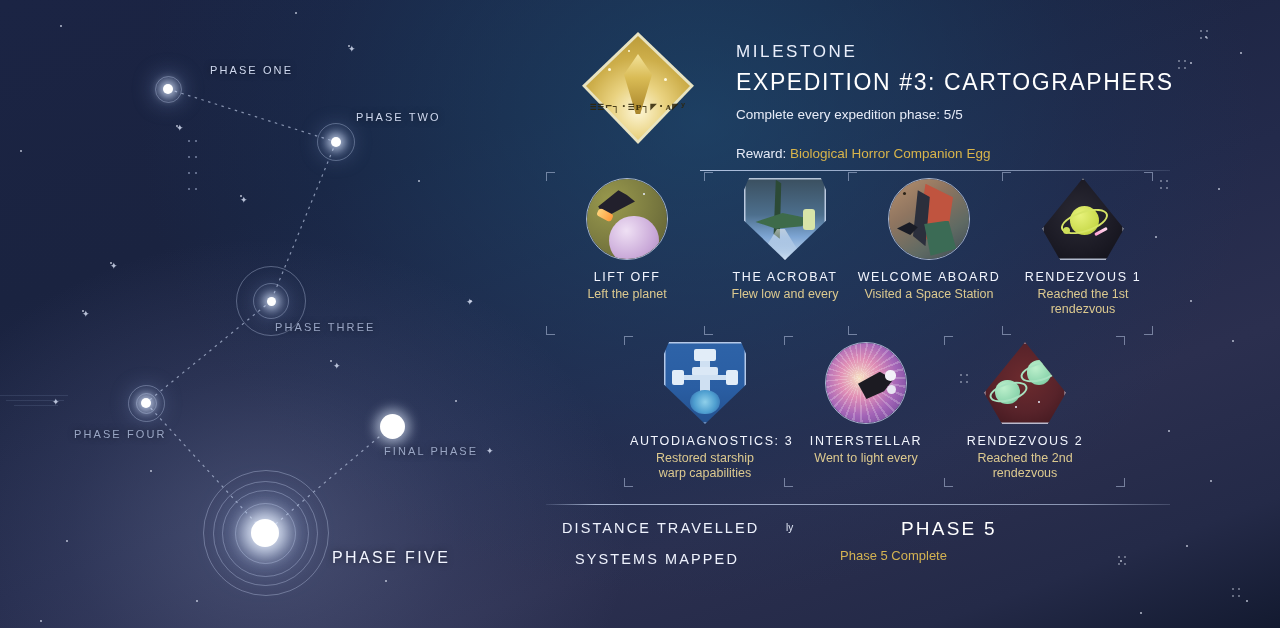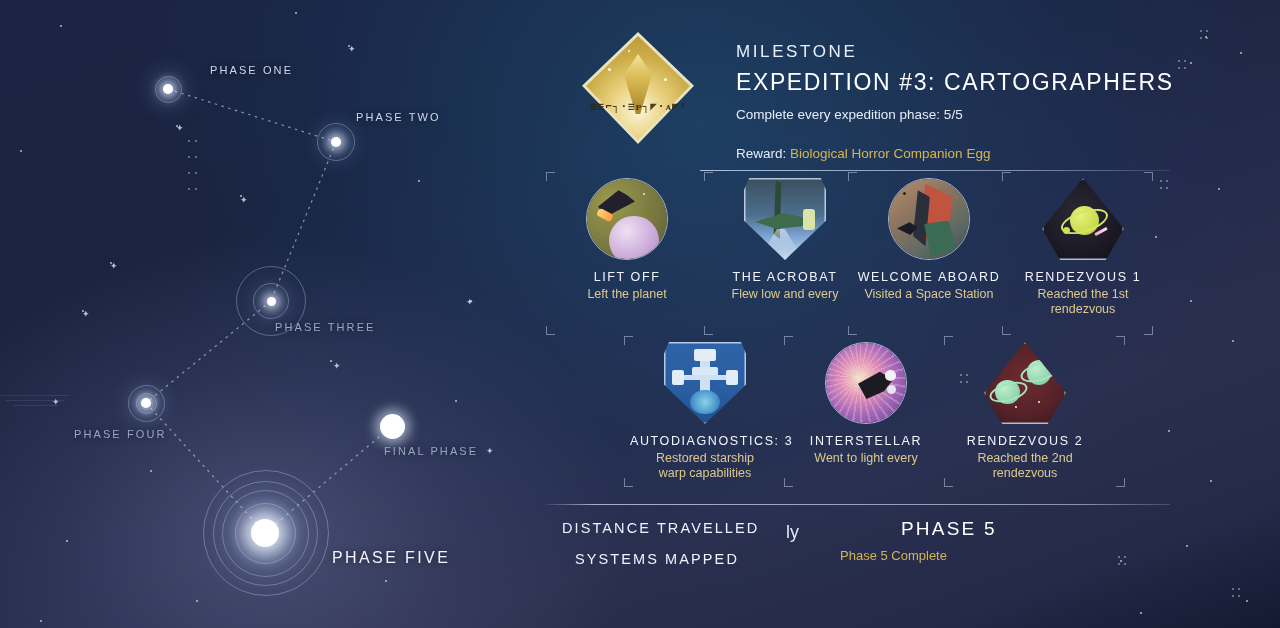--- a/index.html
+++ b/index.html
@@ -119,21 +119,21 @@
     box-shadow: inset 0 0 0 1.5px rgba(215,226,248,.8);
   }
   .art-fill { position:absolute; inset:0; }
 
   
   #stats { position:absolute; left:30px; top:512px; width:624px; height:70px; }
   .stat-label {
     position:absolute; font-size:14.5px; letter-spacing:2.1px; color:#eef2fd;
     font-weight:300; white-space:nowrap;
   }
-  .stat-unit { position:absolute; font-size:18px; color:#e3e9f7; }
+  .stat-unit { position:absolute; font-size:10px; color:#e3e9f7; }
   .phase-title {
     position:absolute; font-size:19px; letter-spacing:2.2px; color:#ffffff;
     font-weight:300; white-space:nowrap;
   }
   .phase-sub {
     position:absolute; font-size:13px; color:#d4b352; white-space:nowrap;
   }
 
   
   #return-btn {

